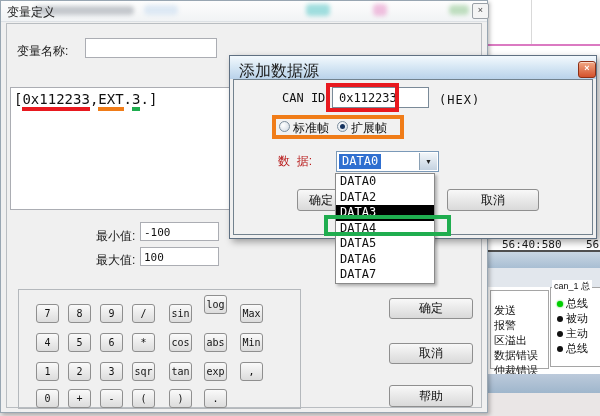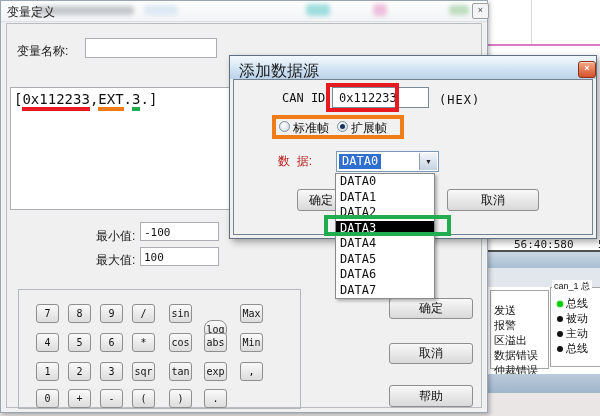--- a/index.html
+++ b/index.html
@@ -6,21 +6,21 @@
   body{font-family:"Liberation Sans",sans-serif;}
   .screen{position:relative;width:600px;height:416px;overflow:hidden;background:#e7e3e3;}
   .abs{position:absolute;}
   .mono{font-family:"DejaVu Sans Mono",monospace;}
   .lbl{font-size:12px;color:#1a1a1a;white-space:pre;}
 
   
   .bg-right{left:487px;top:0;width:113px;height:416px;background:#ffffff;z-index:1;}
   .bg-vline{left:531px;top:0;width:1px;height:44px;background:#d9d9d9;z-index:1;}
   .bg-pinkline{left:487px;top:44px;width:113px;height:2px;background:#db7ac2;z-index:1;}
-  .bg-time{top:238px;font-size:11px;color:#1a1a1a;z-index:1;margin-left:12px;}
+  .bg-time{top:238px;font-size:11px;color:#1a1a1a;z-index:1;}
   .bg-darkline{left:487px;top:250px;width:113px;height:2px;background:#4f4f4f;z-index:1;}
   .bg-band1{left:487px;top:252px;width:113px;height:16px;background:linear-gradient(180deg,#c9d6e3,#a8bed3);z-index:1;}
   .bg-band2{left:487px;top:268px;width:113px;height:19px;background:#e2e7ed;z-index:1;}
   .bg-band3{left:487px;top:374px;width:113px;height:19px;background:linear-gradient(180deg,#bccadb,#9fb6cc);z-index:1;}
   .bg-bottom{left:487px;top:393px;width:113px;height:23px;background:#eae6e6;z-index:1;}
   .status-box{left:490px;top:290px;width:59px;height:79px;background:#fff;border:1px solid #a5a5a5;z-index:1;
               font-size:11px;line-height:15px;padding:12px 0 0 3px;box-sizing:border-box;color:#111;}
   .can-box{left:550px;top:287px;width:56px;height:80px;background:#fff;border:1px solid #a5a5a5;z-index:1;box-sizing:border-box;}
   .can-legend{left:552px;top:280px;background:#fff;font-size:9px;color:#111;padding:0 2px;white-space:nowrap;z-index:2;}
   .can-items{padding:8px 0 0 6px;}
@@ -160,21 +160,21 @@
     <div class="abs lbl" style="left:95px;top:251px;">最大值:</div>
     <div class="abs input minmax mono" style="left:139px;top:246px;width:79px;height:19px;">100</div>
 
     <div class="abs kpad-box"></div>
     <div id="keypad">
         <div class="kbtn" style="left: 35px; top: 303px;">7</div>
         <div class="kbtn" style="left: 67px; top: 303px;">8</div>
         <div class="kbtn" style="left: 99px; top: 303px;">9</div>
         <div class="kbtn" style="left: 131px; top: 303px;">/</div>
         <div class="kbtn" style="left: 168px; top: 303px;">sin</div>
-        <div class="kbtn" style="left: 203px; top: 319px; border-radius: 8px;">log</div>
+        <div class="kbtn" style="left: 203px; top: 294px;">log</div>
         <div class="kbtn" style="left: 239px; top: 303px;">Max</div>
         <div class="kbtn" style="left: 35px; top: 332px;">4</div>
         <div class="kbtn" style="left: 67px; top: 332px;">5</div>
         <div class="kbtn" style="left: 99px; top: 332px;">6</div>
         <div class="kbtn" style="left: 131px; top: 332px;">*</div>
         <div class="kbtn" style="left: 168px; top: 332px;">cos</div>
         <div class="kbtn" style="left: 203px; top: 332px;">abs</div>
         <div class="kbtn" style="left: 239px; top: 332px;">Min</div>
         <div class="kbtn" style="left: 35px; top: 361px;">1</div>
         <div class="kbtn" style="left: 67px; top: 361px;">2</div>
@@ -220,21 +220,20 @@
     <div class="abs combo">
       <span class="combo-sel mono">DATA0</span>
       <span class="combo-arrow">▼</span>
     </div>
 
     <div class="abs btn dlg-ok">确定</div>
     <div class="abs btn dlg-cancel">取消</div>
 
     <div class="abs dd-list" id="data-list">
         <div class="dd-item">DATA0</div>
-        <div class="dd-item">DATA1</div>
         <div class="dd-item">DATA2</div>
         <div class="dd-item sel">DATA3</div>
         <div class="dd-item">DATA4</div>
         <div class="dd-item">DATA5</div>
         <div class="dd-item">DATA6</div>
         <div class="dd-item">DATA7</div>
       </div>
     <div class="abs box-green"></div>
   </div>
 

